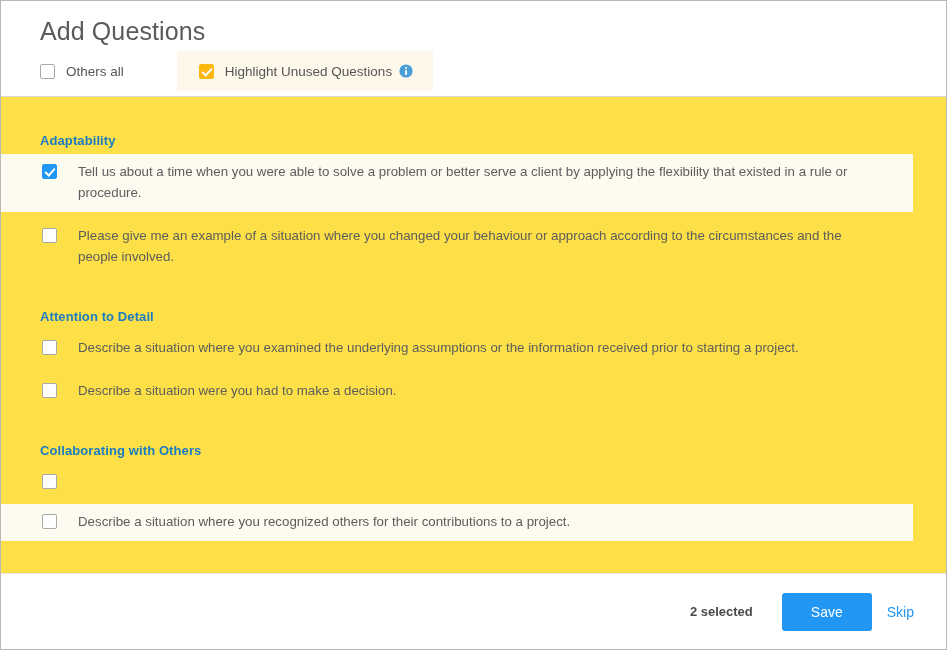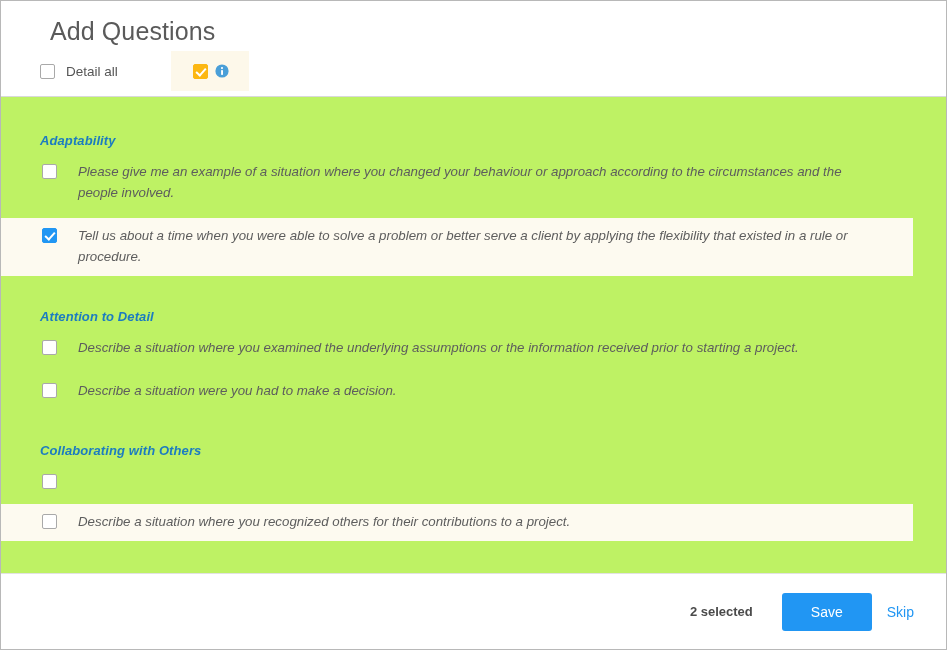--- a/index.html
+++ b/index.html
@@ -27,21 +27,21 @@
   .card-header {
     flex: 0 0 auto;
     position: relative;
     height: 96px;
     box-sizing: border-box;
     border-bottom: 1px solid #d9d9d9;
     background: #ffffff;
   }
   .page-title {
     position: absolute;
-    left: 49px;
+    left: 39px;
     top: 16px;
     font-size: 25px;
     color: #5a5a5a;
     font-weight: 400;
     letter-spacing: 0.1px;
     white-space: nowrap;
   }
 
   .header-controls {
     position: absolute;
@@ -113,22 +113,21 @@
     height: 14px;
     display: inline-block;
     flex: 0 0 auto;
   }
 
   
   .card-body {
     flex: 1 1 auto;
     position: relative;
     overflow: hidden;
-    background: #bef264;
-    font-style: italic;
+    background: #fde047;
   }
   .scroll-area {
     position: absolute;
     inset: 0;
     overflow: hidden;
   }
   .section {
     padding-top: 0;
   }
   .section-title {
@@ -215,48 +214,49 @@
 
 <div class="card">
 
   <div class="card-header">
     <div class="page-title">Add Questions</div>
 
     <div class="header-controls">
 
       <div class="ctrl select-all">
         <span class="cb unchecked"></span>
-        <span class="ctrl-label">Detail all</span>
+        <span class="ctrl-label">Others all</span>
       </div>
 
       <div class="ctrl highlight-unused">
         <span class="cb checked-amber"></span>
+        <span class="ctrl-label">Highlight Unused Questions</span>
         <span class="info-icon">
           <svg width="14" height="14" viewBox="0 0 14 14" xmlns="http://www.w3.org/2000/svg">
             <circle cx="7" cy="7" r="6.6" fill="#4a9fd8"></circle>
             <circle cx="7" cy="4.1" r="1.05" fill="#ffffff"></circle>
             <rect x="6.1" y="5.9" width="1.9" height="5" rx="0.7" fill="#ffffff"></rect>
           </svg>
         </span>
       </div>
 
     </div>
   </div>
 
   <div class="card-body">
     <div class="scroll-area" id="sections-root">
         <div class="section">
           <div class="section-title">Adaptability</div>
-          <div class="q-row">
-            <span class="cb unchecked"></span>
-            <div class="q-text">Please give me an example of a situation where you changed your behaviour or approach according to the circumstances and the people involved.</div>
-          </div>
           <div class="q-row unused">
             <span class="cb checked-blue"></span>
             <div class="q-text">Tell us about a time when you were able to solve a problem or better serve a client by applying the flexibility that existed in a rule or procedure.</div>
+          </div>
+          <div class="q-row">
+            <span class="cb unchecked"></span>
+            <div class="q-text">Please give me an example of a situation where you changed your behaviour or approach according to the circumstances and the people involved.</div>
           </div>
         </div>
         <div class="section">
           <div class="section-title">Attention to Detail</div>
           <div class="q-row">
             <span class="cb unchecked"></span>
             <div class="q-text">Describe a situation where you examined the underlying assumptions or the information received prior to starting a project.</div>
           </div>
           <div class="q-row">
             <span class="cb unchecked"></span>

